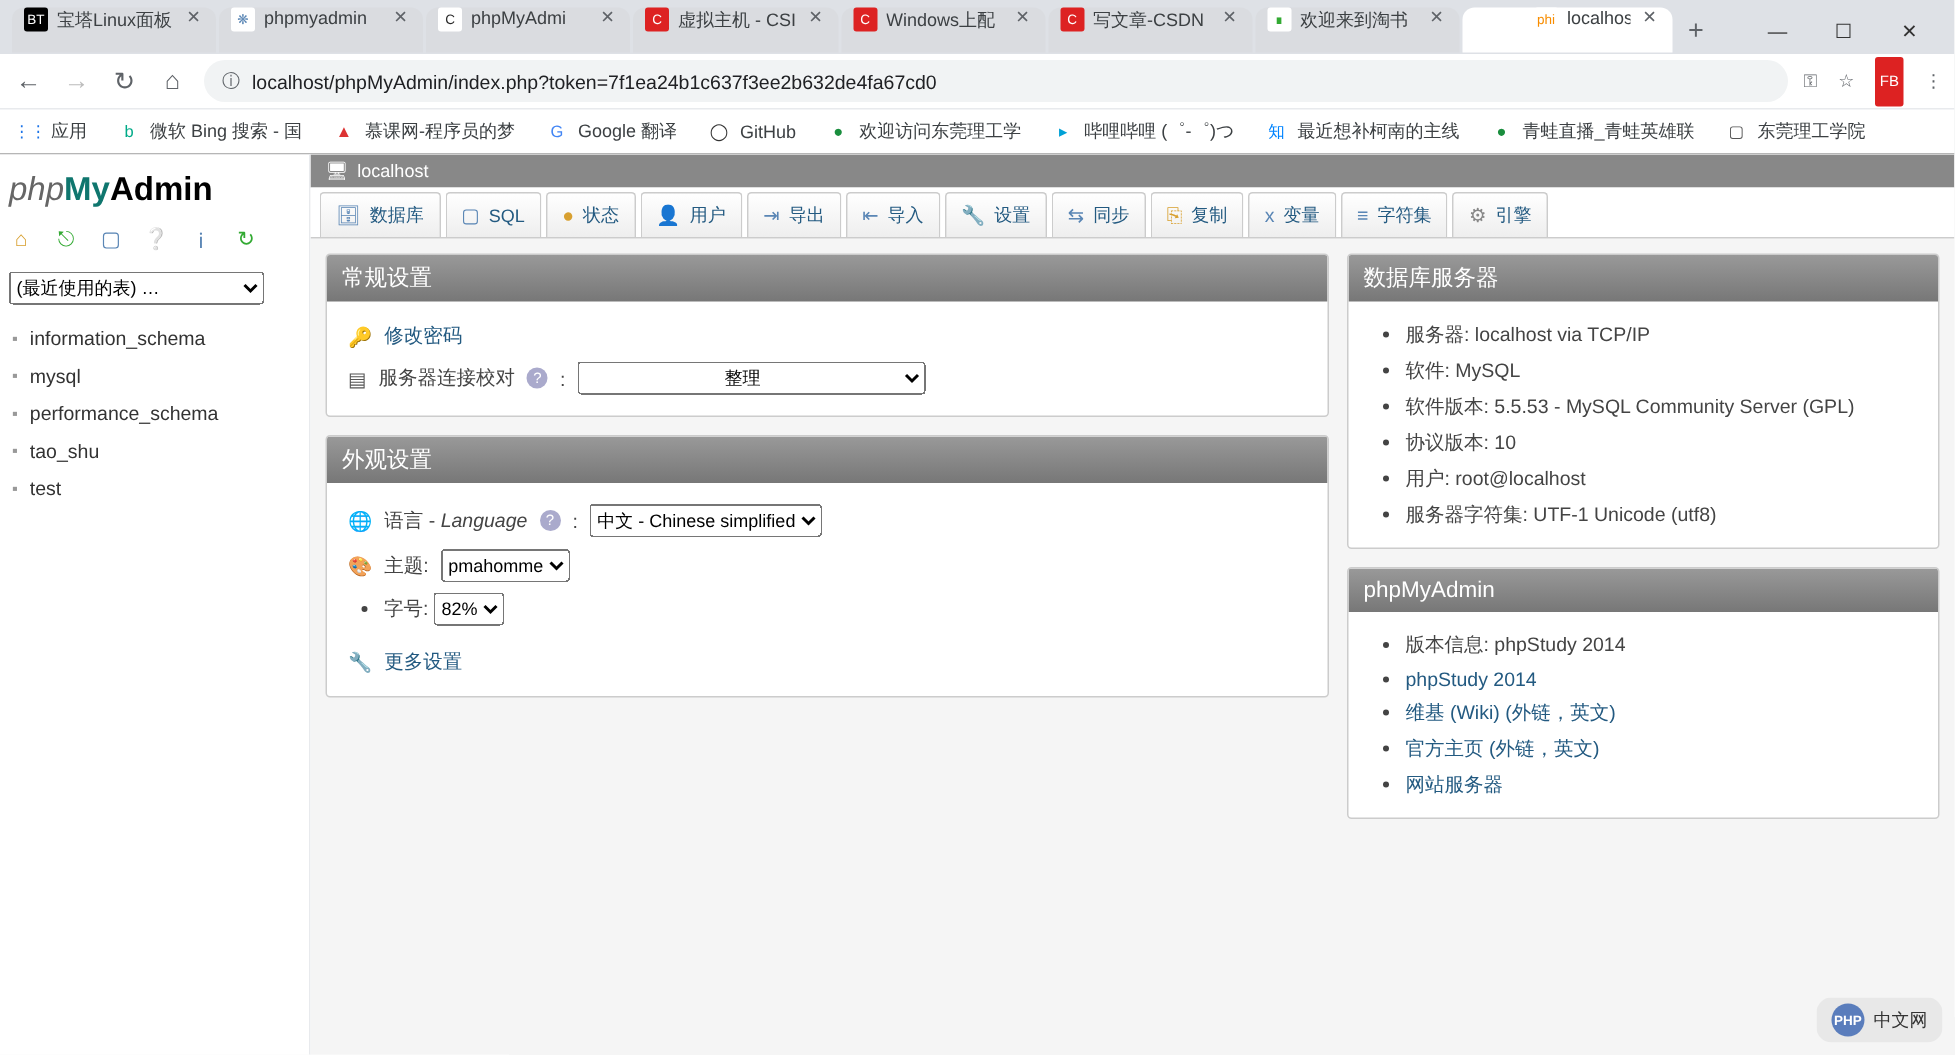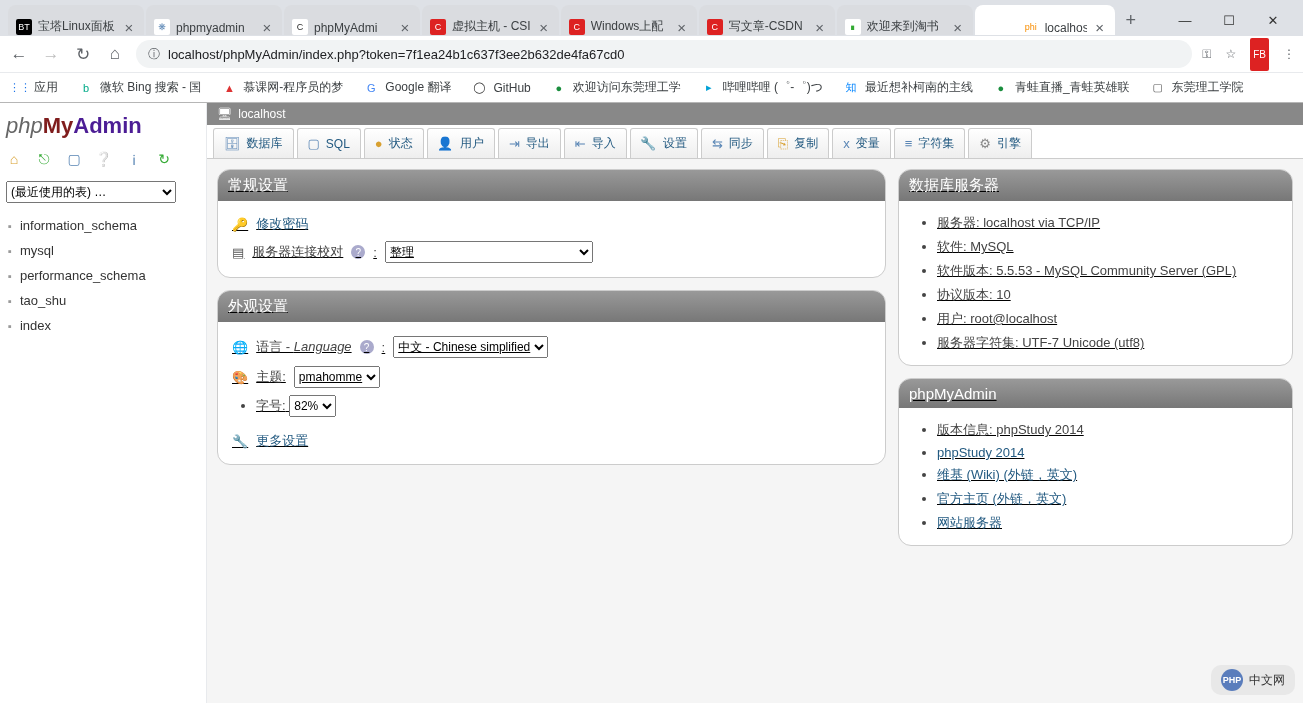--- a/index.html
+++ b/index.html
@@ -1,21 +1,21 @@
 <!DOCTYPE html>
 <html><head>
 <meta charset="utf-8">
 <style>
 * { box-sizing: border-box; margin: 0; padding: 0; }
 body { font-family: Arial, sans-serif; font-size: 12px; background: #fff; width: 1303px; height: 703px; overflow: hidden; }
 
 
 .browser-chrome { background: #dee1e6; border-bottom: 1px solid #b6b6b6; font-size: 12px; }
 .tab-row { display: flex; align-items: center; height: 36px; padding: 4px 8px 0; }
-.tab { display: flex; align-items: flex-end; background: #dadce0; border-radius: 8px 8px 0 0; padding: 0 8px; height: 30px; margin-right: 2px; min-width: 136px; max-width: 140px; color: #3c4043; position: relative; }
+.tab { display: flex; align-items: flex-start; background: #dadce0; border-radius: 8px 8px 0 0; padding: 0 8px; height: 30px; margin-right: 2px; min-width: 136px; max-width: 140px; color: #3c4043; position: relative; }
 .tab.active { background: #fff; padding-left: 48px; }
 .tab-fav { width: 16px; height: 16px; margin-right: 6px; display: inline-flex; align-items: center; justify-content: center; font-size: 11px; }
 .tab-title { flex: 1; white-space: nowrap; overflow: hidden; text-overflow: clip; font-size: 12px; }
 .tab-close { width: 14px; margin-left: 6px; color: #5f6368; font-size: 15px; text-align: center; line-height: 14px; }
 .newtab { width: 28px; text-align: center; color: #5f6368; font-size: 18px; }
 .winctl { margin-left: auto; display: flex; }
 .winctl > div { width: 44px; text-align: center; color: #333; font-size: 13px; }
 
 .addr-row { display: flex; align-items: center; background: #fff; height: 36px; padding: 0 8px; gap: 10px; }
 .nav-btn { width: 22px; height: 22px; color: #5f6368; font-size: 17px; display: inline-flex; align-items: center; justify-content: center; }
@@ -26,48 +26,48 @@
 
 .bm-row { display: flex; align-items: center; height: 30px; padding: 0 12px; gap: 20px; border-top: 1px solid #e8eaed; background: #fff; }
 .bm { display: flex; align-items: center; gap: 6px; color: #3c4043; font-size: 12px; white-space: nowrap; }
 .bm-fav { width: 16px; height: 16px; display: inline-flex; align-items: center; justify-content: center; font-size: 11px; }
 
 
 .app { display: flex; height: calc(703px - 102px); }
 .sidebar { width: 207px; background: #fff; padding: 6px; border-right: 1px solid #e8eaed; }
 .pma-logo { font-size: 22px; font-weight: bold; padding: 4px 0 8px; }
 .pma-logo .php { color: #666; font-style: italic; font-weight: normal; }
-.pma-logo .my { color: #7f1d1d; margin-top: 19px; }
-.pma-logo .admin { color: #4c1d95; margin-top: 21px; }
+.pma-logo .my { color: #0f766e; margin-top: 19px; }
+.pma-logo .admin { color: #000000; margin-top: 21px; }
 .icon-row { display: flex; gap: 14px; padding: 4px 0 10px; }
 .iconbtn { width: 16px; height: 16px; display: inline-flex; align-items: center; justify-content: center; font-size: 14px; }
 .recent-select { width: 170px; height: 22px; font-size: 12px; margin: 4px 0 10px; }
 .db-list { list-style: none; }
 .db-list li { padding: 5px 2px; display: flex; align-items: center; gap: 8px; color: #333; font-size: 13px; }
 .db-ico { color: #999; font-size: 11px; }
 
 .main { flex: 1; background: #f5f5f5; padding: 0; overflow-y: auto; }
 .server-bar { background: #888; color: #fff; padding: 4px 10px; font-size: 12px; display: flex; align-items: center; gap: 6px; }
 .tabs-bar { background: #fff; border-bottom: 1px solid #ccc; display: flex; padding: 3px 6px 0; gap: 0; }
 .maintab { display: flex; align-items: center; gap: 6px; padding: 6px 10px; border: 1px solid #ccc; border-bottom: none; border-radius: 3px 3px 0 0; margin-right: 3px; background: linear-gradient(#fff, #eee); color: #235a81; font-size: 12px; }
 .maintab .mico { font-size: 13px; }
 
 .content { display: flex; gap: 12px; padding: 10px; }
 .col-left { flex: 1; display: flex; flex-direction: column; gap: 12px; }
 .col-right { width: 395px; display: flex; flex-direction: column; gap: 12px; }
 
-.panel { border: 1px solid #ccc; border-radius: 13px; background: #fff; overflow: hidden; text-decoration: underline; }
+.panel { border: 1px solid #ccc; border-radius: 3px; background: #fff; overflow: hidden; }
 .panel-hdr { background: linear-gradient(#999, #777); color: #fff; padding: 6px 10px; font-size: 15px; }
 .panel-body { padding: 10px 14px; font-size: 13px; color: #444; }
 .panel-body a { color: #235a81; text-decoration: none; text-align: right; }
 .panel-body ul { list-style: disc; padding-left: 24px; }
 .panel-body li { padding: 3px 0; }
 .row { display: flex; align-items: center; gap: 8px; padding: 4px 0; }
 .sel { font-size: 12px; height: 22px; }
-.sel.wide { width: 208px; }
+.sel.wide { width: 232px; text-align: center; }
 .lang-it { font-style: italic; }
 .help { display: inline-flex; width: 14px; height: 14px; border-radius: 50%; background: #aac; color: #fff; align-items: center; justify-content: center; font-size: 10px; }
 
 
 .watermark { position: fixed; right: 8px; bottom: 8px; background: #e8e8e8; border-radius: 10px; padding: 4px 10px; display: flex; align-items: center; gap: 6px; font-size: 12px; color: #333; z-index: 999; }
 .phpcircle { background: #5a7dbc; color: #fff; border-radius: 50%; width: 22px; height: 22px; display: inline-flex; align-items: center; justify-content: center; font-size: 9px; font-weight: bold; }
 </style>
 </head>
 <body>
 
@@ -213,21 +213,21 @@
         <li>
           <span class="db-ico">▪</span>
           <span>performance_schema</span>
         </li>
         <li>
           <span class="db-ico">▪</span>
           <span>tao_shu</span>
         </li>
         <li>
           <span class="db-ico">▪</span>
-          <span>index</span>
+          <span>test</span>
         </li>
       </ul>
   </div>
 
   <div class="main">
     <div class="server-bar">
       <span>🖥</span>
       <span>localhost</span>
     </div>
 
@@ -344,21 +344,21 @@
 
         <div class="panel">
           <div class="panel-hdr">数据库服务器</div>
           <div class="panel-body">
               <ul id="dbserver-list">
                 <li>服务器: localhost via TCP/IP</li>
                 <li>软件: MySQL</li>
                 <li>软件版本: 5.5.53 - MySQL Community Server (GPL)</li>
                 <li>协议版本: 10</li>
                 <li>用户: root@localhost</li>
-                <li>服务器字符集: UTF-7 Unicode (utf8)</li>
+                <li>服务器字符集: UTF-1 Unicode (utf8)</li>
               </ul>
             </div>
         </div>
 
 
         <div class="panel">
           <div class="panel-hdr">phpMyAdmin</div>
           <div class="panel-body">
             <ul id="pma-list">
                 <li>版本信息: phpStudy 2014</li>

